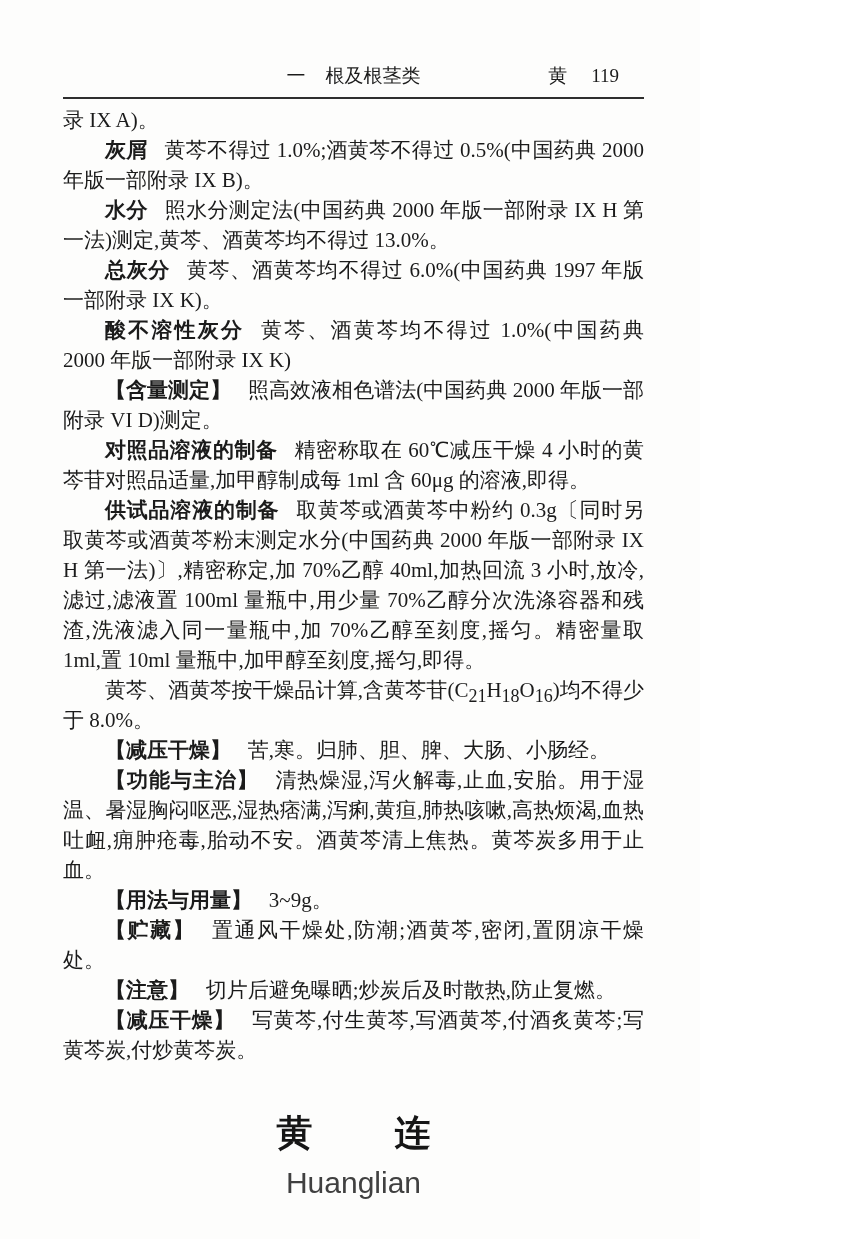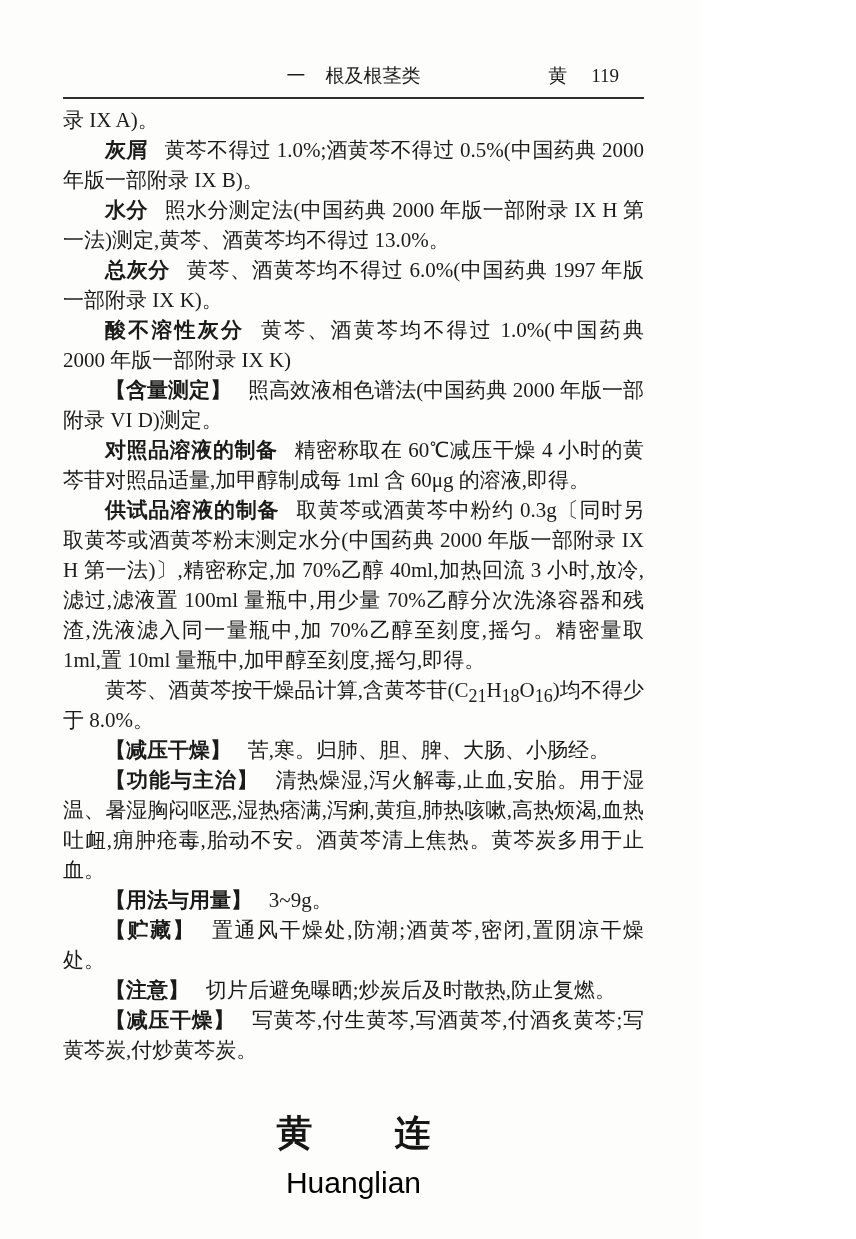--- a/index.html
+++ b/index.html
@@ -47,21 +47,21 @@
     font-weight:700;
     font-size:36px;line-height:40px;
     color:#161616;
   }
   .title-pinyin{
     margin-top:13px;
     text-align:center;
     font-family:"Liberation Sans", sans-serif;
     font-weight:400;
     font-size:30px;line-height:33px;
-    color:#000000;
+    color:#404040;
   }
 </style>
 </head>
 <body>
 
 <div class="page">
 
   <div class="header">
     <div class="header-center">
       <span class="marker">一</span><span>根及根茎类</span>

